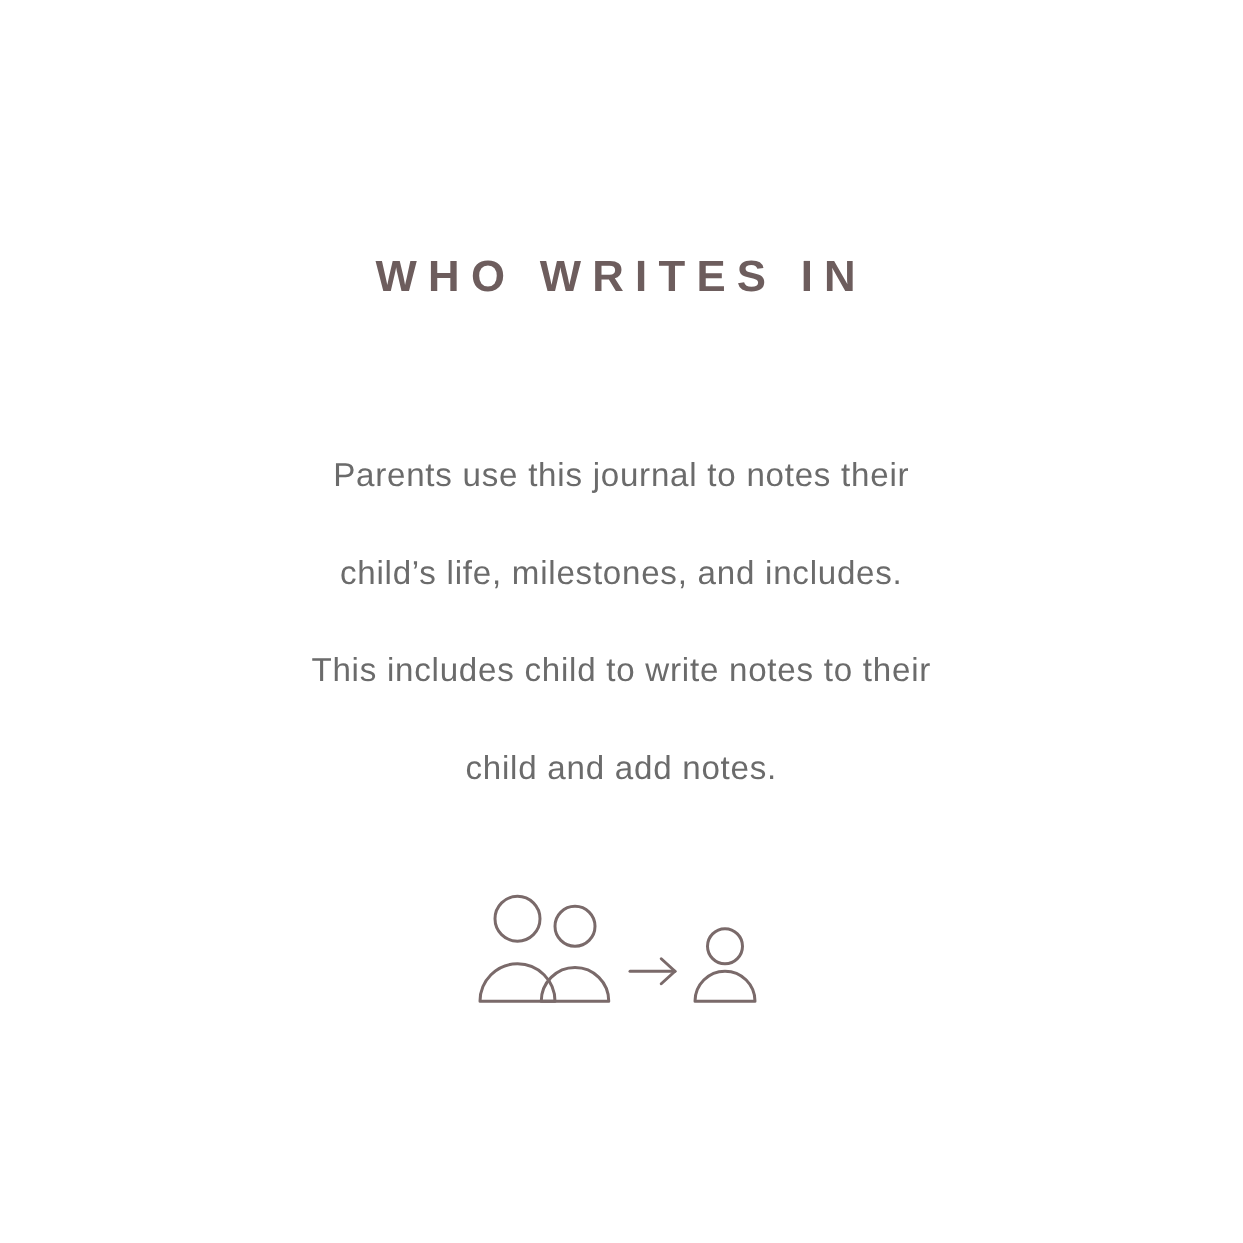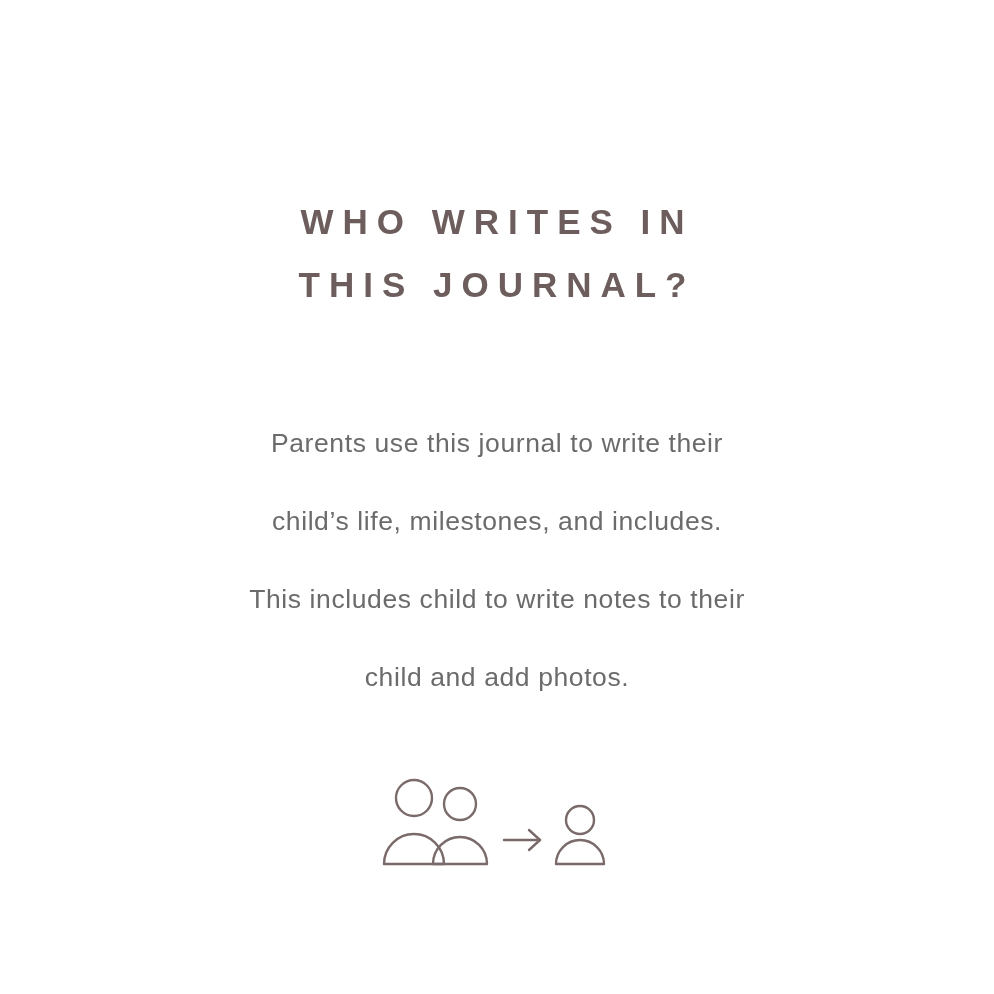--- a/index.html
+++ b/index.html
@@ -63,28 +63,27 @@
     display: block;
   }
 </style>
 </head>
 <body>
 
 <div class="card">
 
   <div class="headline">
     <span class="line">WHO WRITES IN</span>
-    <span class="line">THIS JOURNAL?</span>
   </div>
 
   <div class="body-copy">
-    <span class="line">Parents use this journal to write their</span>
+    <span class="line">Parents use this journal to notes their</span>
     <span class="line">child’s life, milestones, and includes.</span>
     <span class="line">This includes child to write notes to their</span>
-    <span class="line">child and add photos.</span>
+    <span class="line">child and add notes.</span>
   </div>
 
   <div class="icon-row">
     <svg width="240" height="100" viewBox="0 0 240 100" fill="none" stroke="#7a6a6a" stroke-width="2.4" stroke-linecap="round" stroke-linejoin="round">
       <g>
         <circle cx="37" cy="22" r="18"></circle>
         <path d="M7 88 a30 30 0 0 1 60 0 Z"></path>
         <circle cx="83" cy="28" r="16"></circle>
         <path d="M56 88 a27 27 0 0 1 54 0 Z"></path>
       </g>

